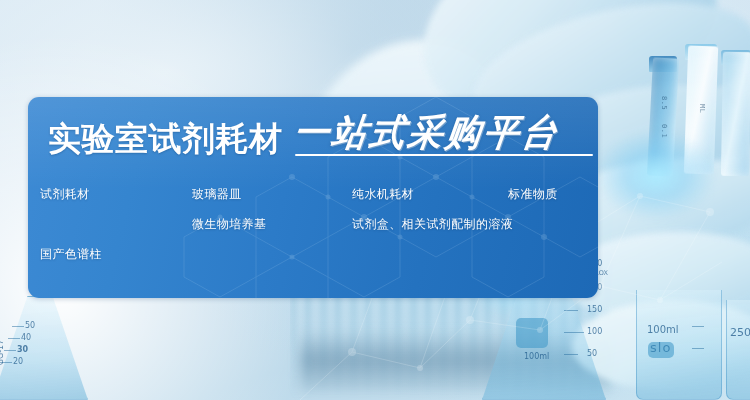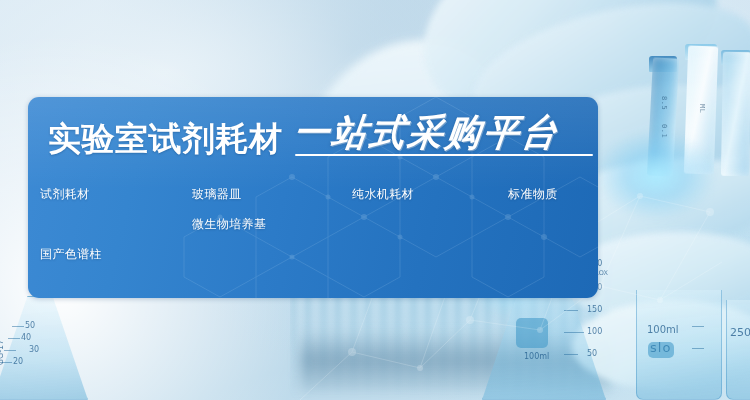--- a/index.html
+++ b/index.html
@@ -263,21 +263,21 @@
   <div class="glow2"></div>
 
   <div class="beaker" style="left:-8px; top:296px; width:96px; height:104px;">
     <div class="flask-cone"></div>
     <div class="tick" style="left:20px; top:30px; width:12px;"></div>
     <div class="tick" style="left:16px; top:42px; width:12px;"></div>
     <div class="tick" style="left:12px; top:54px; width:12px;"></div>
     <div class="tick" style="left:8px;  top:66px; width:12px;"></div>
     <div class="beaker-label" style="left:33px; top:25px;">50</div>
     <div class="beaker-label" style="left:29px; top:37px;">40</div>
-    <div class="beaker-label" style="left:37px; top:49px;">30</div>
+    <div class="beaker-label" style="left:25px; top:49px;font-weight:bold;">30</div>
     <div class="beaker-label" style="left:21px; top:61px;">20</div>
     <div class="beaker-label" style="left:-4px; top:52px; transform:rotate(-90deg);">GG-17</div>
   </div>
 
   <div class="beaker" style="left:482px; top:262px; width:124px; height:138px;">
     <div class="flask-cone"></div>
     <div class="liquid-patch" style="left:34px; top:56px; width:32px; height:30px;"></div>
     <div class="beaker-label" style="left:34px; top:24px;">GG-17</div>
     <div class="beaker-label" style="left:42px; top:90px;">100ml</div>
   </div>
@@ -383,20 +383,21 @@
 
         <div class="cat-row">
           <span class="cat-item col1">试剂耗材</span>
           <span class="cat-item col2">玻璃器皿</span>
           <span class="cat-item col3">纯水机耗材</span>
           <span class="cat-item col4">标准物质</span>
         </div>
 
         <div class="cat-row">
           <span class="cat-item col2">微生物培养基</span>
+          <span class="cat-item col3">试剂盒、相关试剂配制的溶液</span>
         </div>
 
         <div class="cat-row">
           <span class="cat-item col1">国产色谱柱</span>
         </div>
 
       </div>
     </div>
   </div>
 

